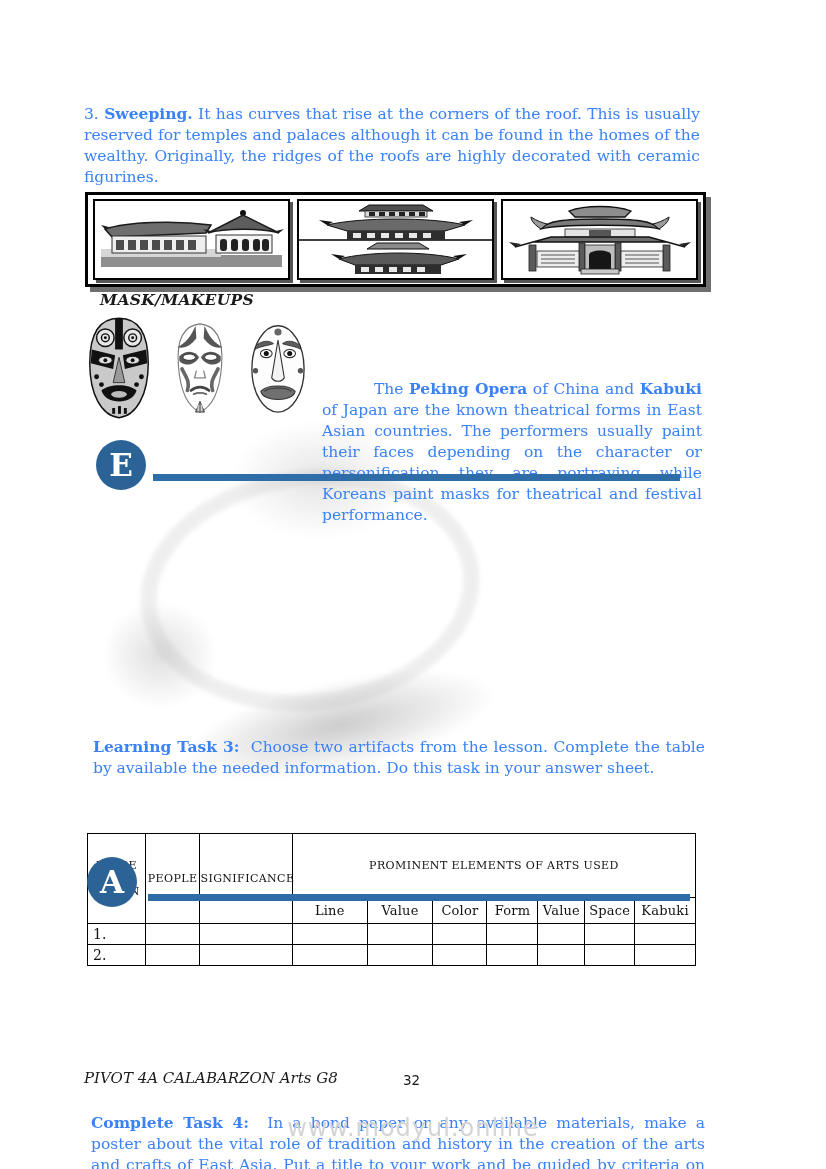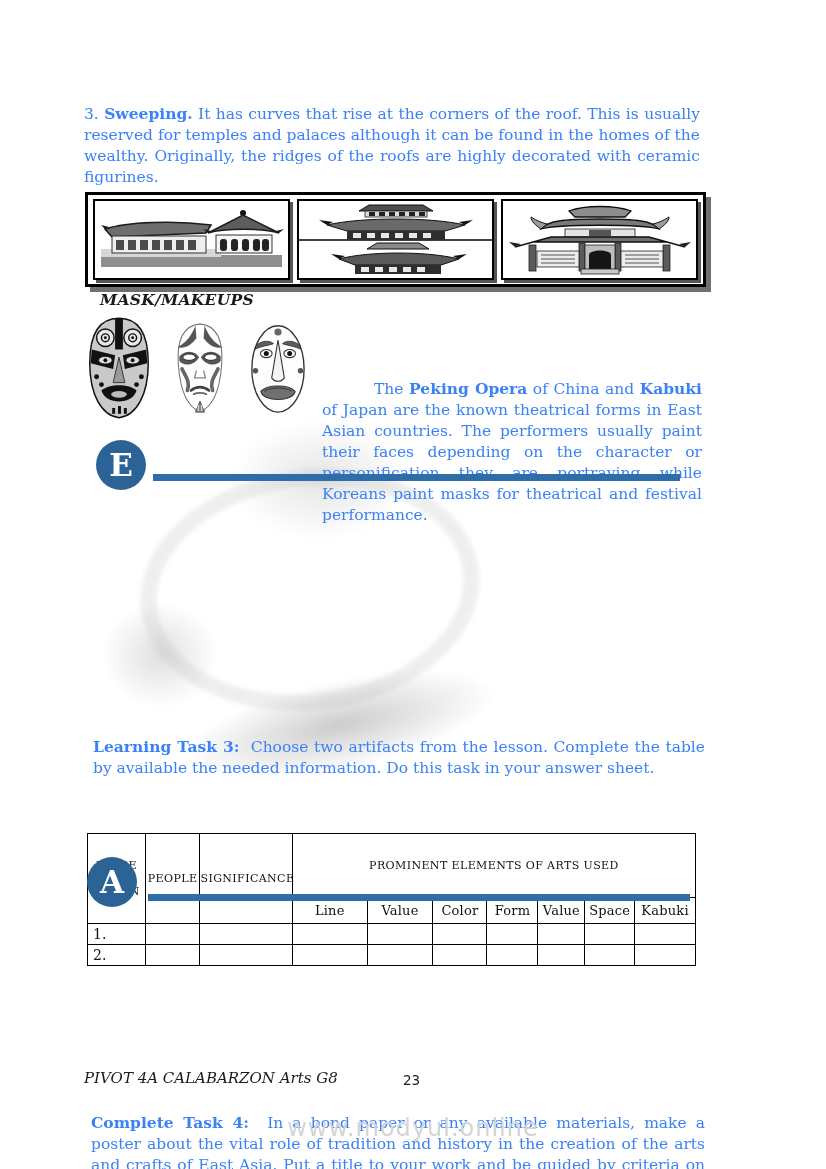--- a/index.html
+++ b/index.html
@@ -346,14 +346,14 @@
 </table>
 
 <p class="abs bodytext" style="left:91px; top:703px; width:614px;"><span class="bold">Complete Task 4:</span>&nbsp; <span>In a bond paper or any available materials, make a poster about the vital role of tradition and history in the creation of the arts and crafts of East Asia. Put a title to your work and be guided by criteria on page 29.</span></p>
 
 <div class="abs marker-circle" style="left:87px; top:857px;">
     <span>A</span>
   </div>
 <div class="abs marker-line" style="left:148px; top:894px; width:542px;"></div>
 
 <div class="abs footer-left">PIVOT 4A CALABARZON Arts G8</div>
-<div class="abs page-num">23</div>
+<div class="abs page-num">32</div>
 <div class="abs site-watermark">www.modyul.online</div>
 
 </body></html>

